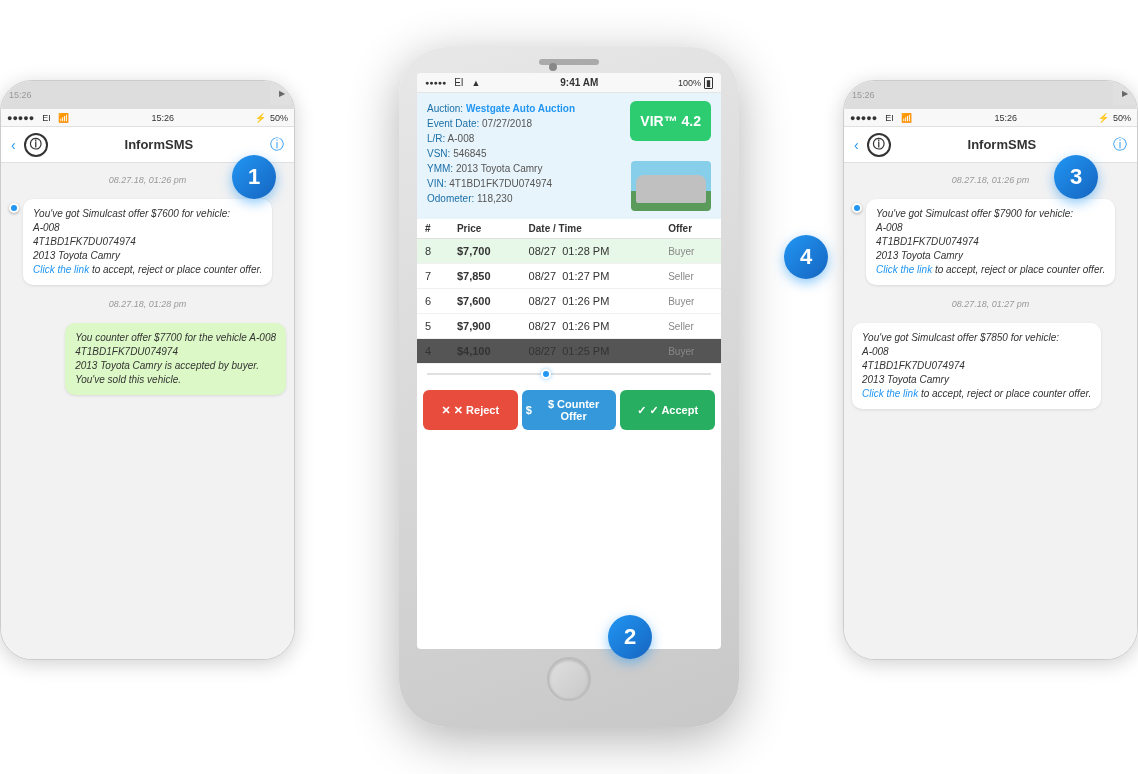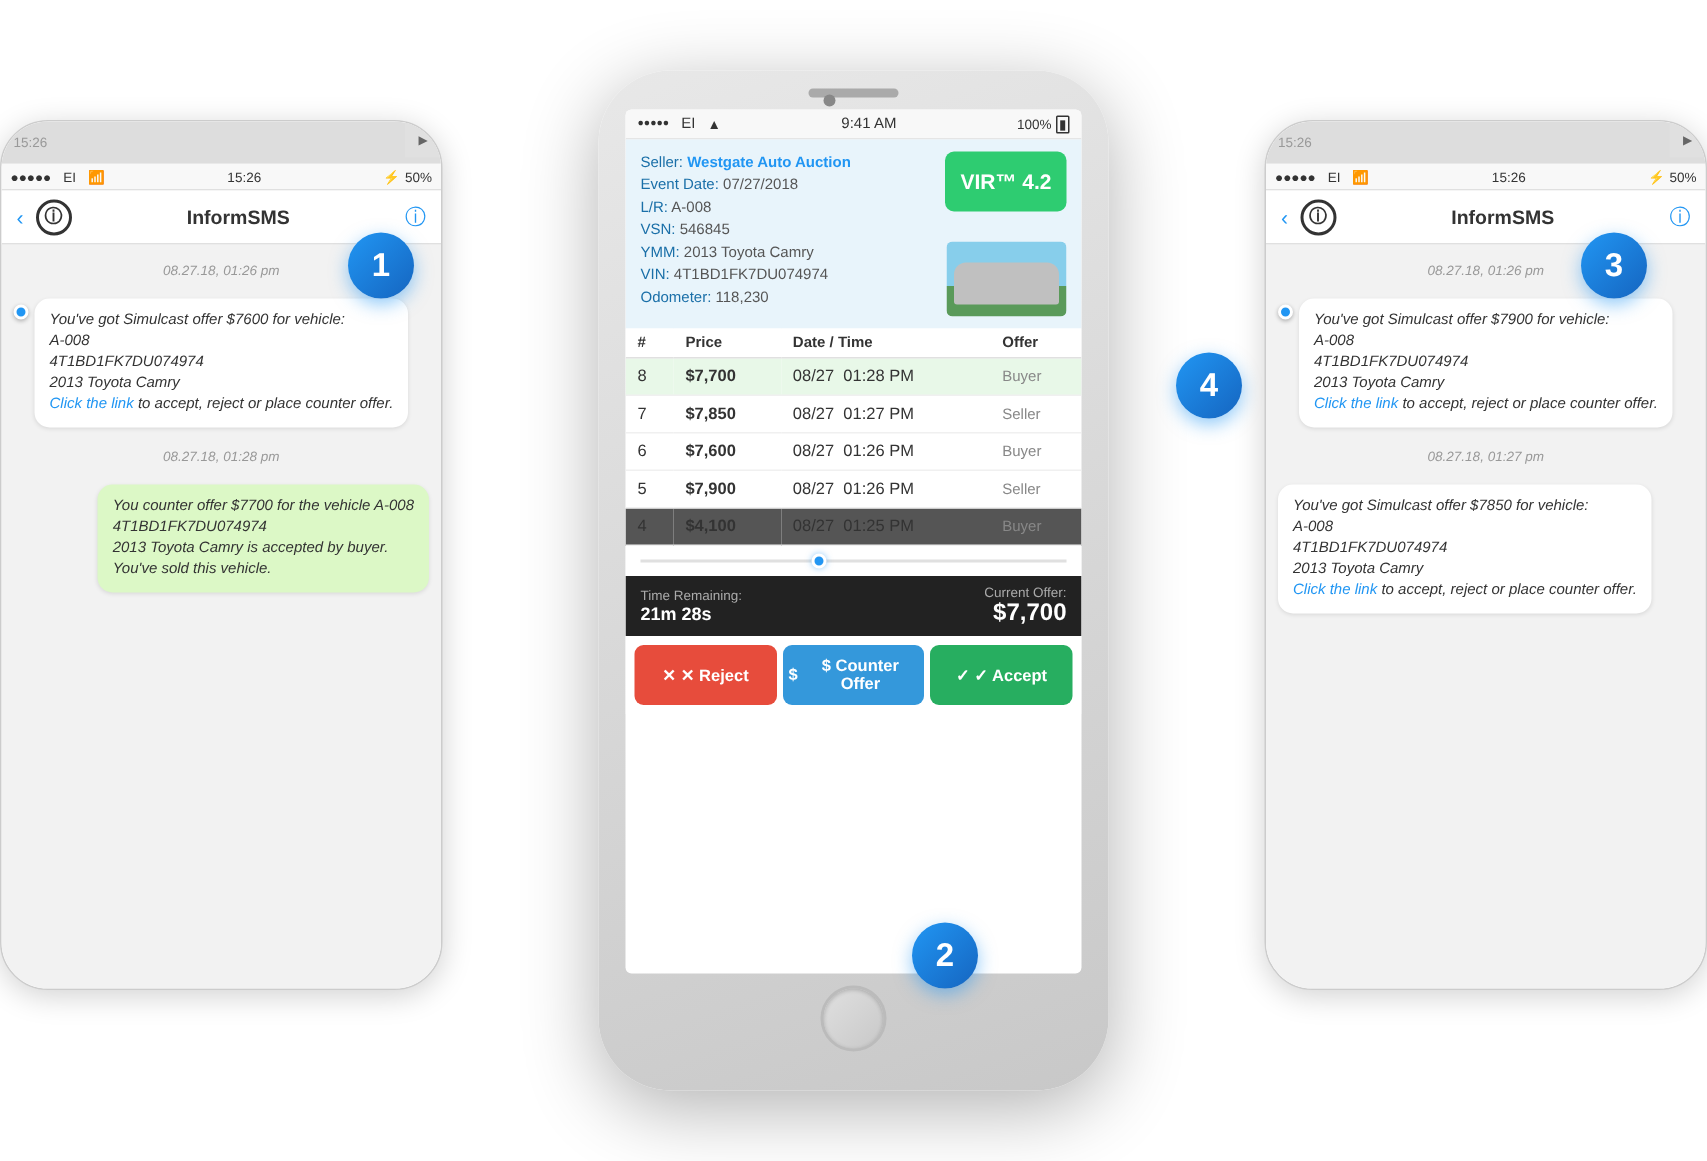--- a/index.html
+++ b/index.html
@@ -524,31 +524,31 @@
     <div class="phone-notch-top"></div>
     <div class="phone-camera-dot"></div>
     <div class="phone-screen">
 
       <div class="status-bar">
         <div class="status-left">
           <span style="font-size:7px;">●●●●●</span>
           <span>EI</span>
           <span style="font-size:9px;">▲</span>
         </div>
-        <span style="font-weight:400;">9:41 AM</span>
+        <span style="font-weight:700;">9:41 AM</span>
         <div class="status-right">
           <span>100%</span>
           <span style="font-size:9px; border:1px solid #333; border-radius:1px; padding:0 1px;">▮</span>
         </div>
       </div>
 
       <div class="auction-header">
         <div class="auction-info">
           <div>
-            <span class="label">Seller:</span>
+            <span class="label">Auction:</span>
             <span style="color:#2196F3; font-weight:600;">Westgate Auto Auction</span>
           </div>
           <div>
             <span class="label">Event Date:</span>
             <span>07/27/2018</span>
           </div>
           <div>
             <span class="label">L/R:</span>
             <span>A-008</span>
           </div>
@@ -623,30 +623,20 @@
     </tr>
           </tbody>
       </table>
 
       <div class="timeline-bar">
         <div class="timeline-line">
           <div class="timeline-dot" style="left: 40%; top: -4px;"></div>
         </div>
       </div>
 
-      <div class="timer-bar">
-        <div>
-          <div class="timer-label">Time Remaining:</div>
-          <div class="timer-value">21m 28s</div>
-        </div>
-        <div style="text-align:right;">
-          <div class="timer-label">Current Offer:</div>
-          <div class="current-offer-value">$7,700</div>
-        </div>
-      </div>
 
       <div class="action-buttons">
         <button class="btn-reject">
           <span>✕</span>
           <span>✕  Reject</span>
         </button>
         <button class="btn-counter">
           <span>$</span>
           <span>$  Counter Offer</span>
         </button>

